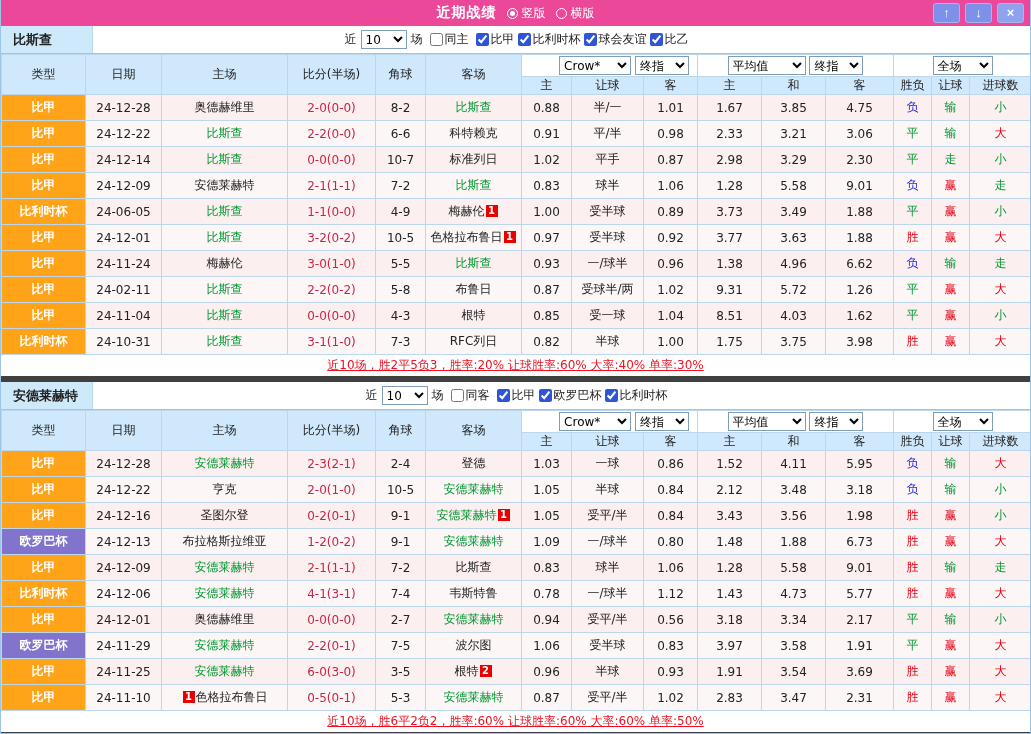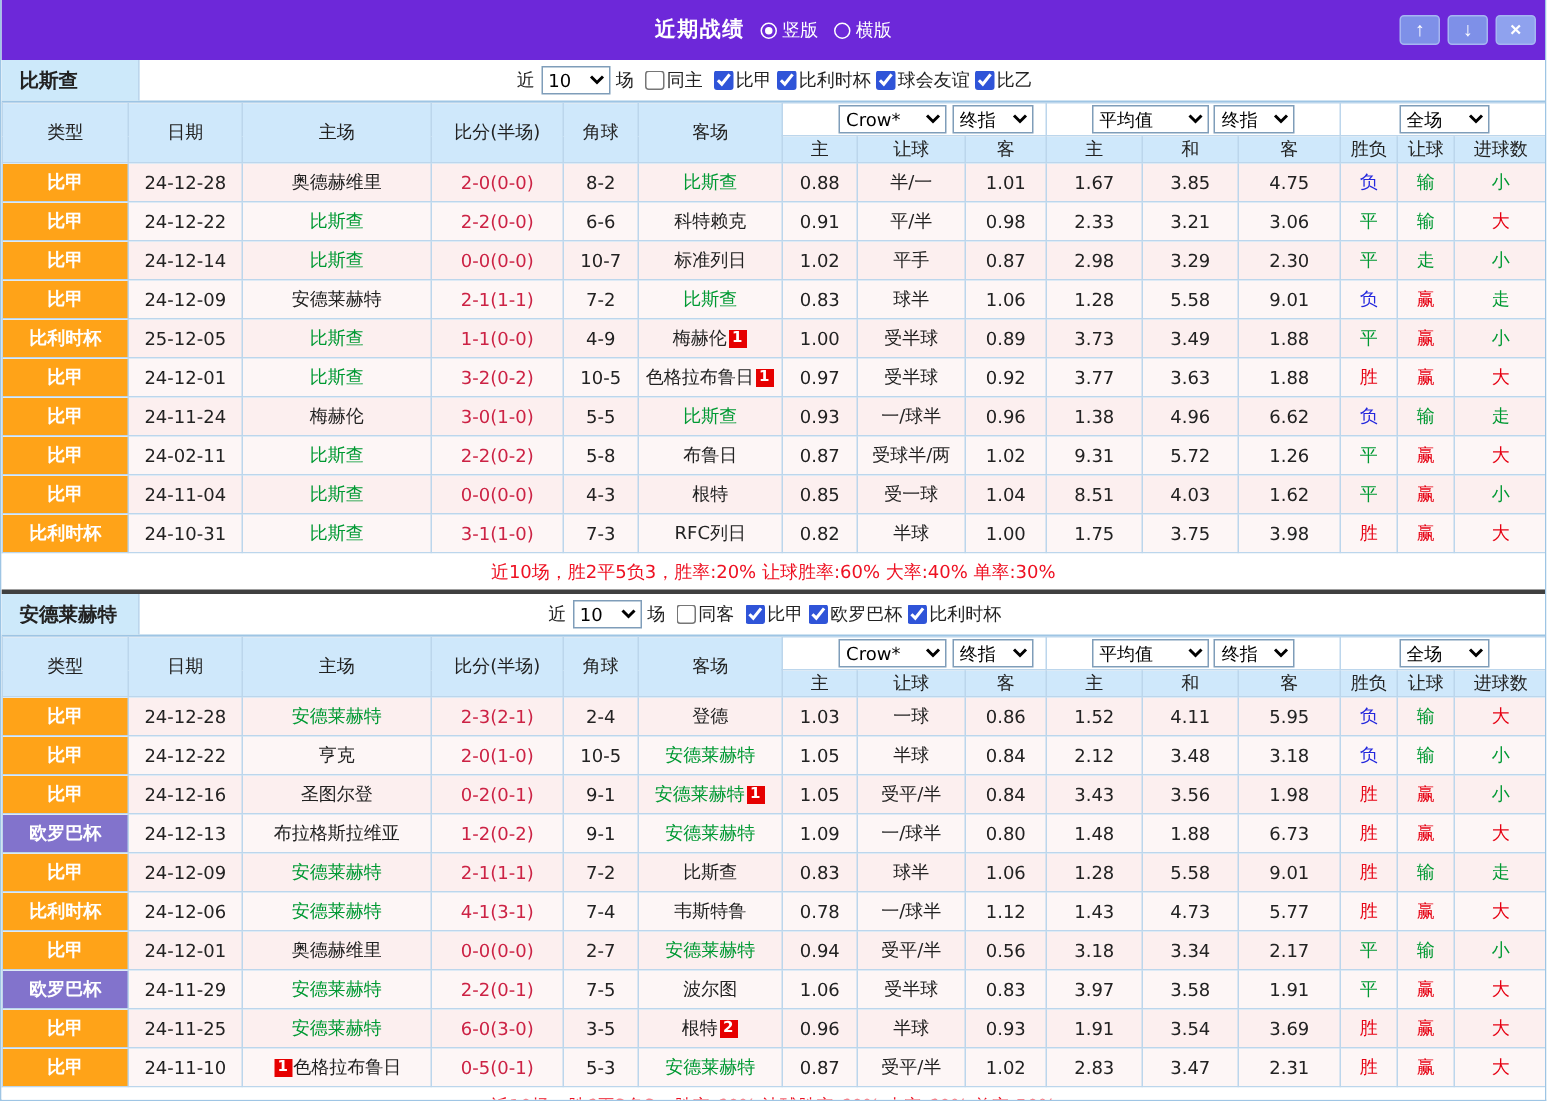--- a/index.html
+++ b/index.html
@@ -5,21 +5,21 @@
   * { box-sizing: border-box; margin: 0; padding: 0; }
   body {
     width: 1031px; height: 734px;
     font-family: "DejaVu Sans", "Liberation Sans", sans-serif;
     font-size: 12px; color: #222; background: #fff;
   }
   .app { width: 1031px; height: 734px; border: 1px solid #9ec5e4; border-top: none; overflow: hidden; }
 
   
   .titlebar {
-    height: 40px; background: #6d28d9; position: relative;
+    height: 26px; background: #ec4899; position: relative;
     display: flex; align-items: center; color: #fff;
   }
   .titlebar-center {
     position: absolute; left: 0; right: 0;
     display: flex; justify-content: center; align-items: center; gap: 10px;
   }
   .title { font-weight: bold; font-size: 14px; letter-spacing: 1px; }
   .radio { display: inline-flex; align-items: center; gap: 4px; cursor: pointer; font-size: 12px; }
   .radio-dot {
     width: 11px; height: 11px; border: 1px solid #fff; border-radius: 50%;
@@ -85,21 +85,21 @@
     display: inline-block; min-width: 12px; height: 12px; background: #e60000;
     color: #fff; font-size: 10px; line-height: 12px; font-weight: bold;
     margin: 0 1px; padding: 0 1px; vertical-align: 1px;
   }
   .c-red { color: #e60012; }
   .c-green { color: #009933; }
   .c-blue { color: #2428dd; }
 
   .summary {
     height: 27px; display: flex; align-items: center; justify-content: center;
-    color: #ee1122; background: #fff; border-bottom: 3px solid #404040; font-size: 12px;
+    color: #ee1122; background: #fff; border-bottom: 6px solid #404040; font-size: 12px; text-decoration: underline;
   }
 </style>
 </head>
 <body>
 
 <div class="app">
 
   <div class="titlebar">
     <div class="titlebar-center">
       <span class="title">近期战绩</span>
@@ -262,21 +262,21 @@
             <td>1.06</td>
             <td>1.28</td>
             <td>5.58</td>
             <td>9.01</td>
             <td class="c-blue">负</td>
             <td class="c-red">赢</td>
             <td class="c-green">走</td>
           </tr>
           <tr>
             <td class="type orange">比利时杯</td>
-            <td>25-12-05</td>
+            <td>24-06-05</td>
             <td><span class="team-green">比斯查</span></td>
             <td class="score">1-1(0-0)</td>
             <td>4-9</td>
             <td><span>梅赫伦</span><span class="badge">1</span></td>
             <td>1.00</td>
             <td>受半球</td>
             <td>0.89</td>
             <td>3.73</td>
             <td>3.49</td>
             <td>1.88</td>

